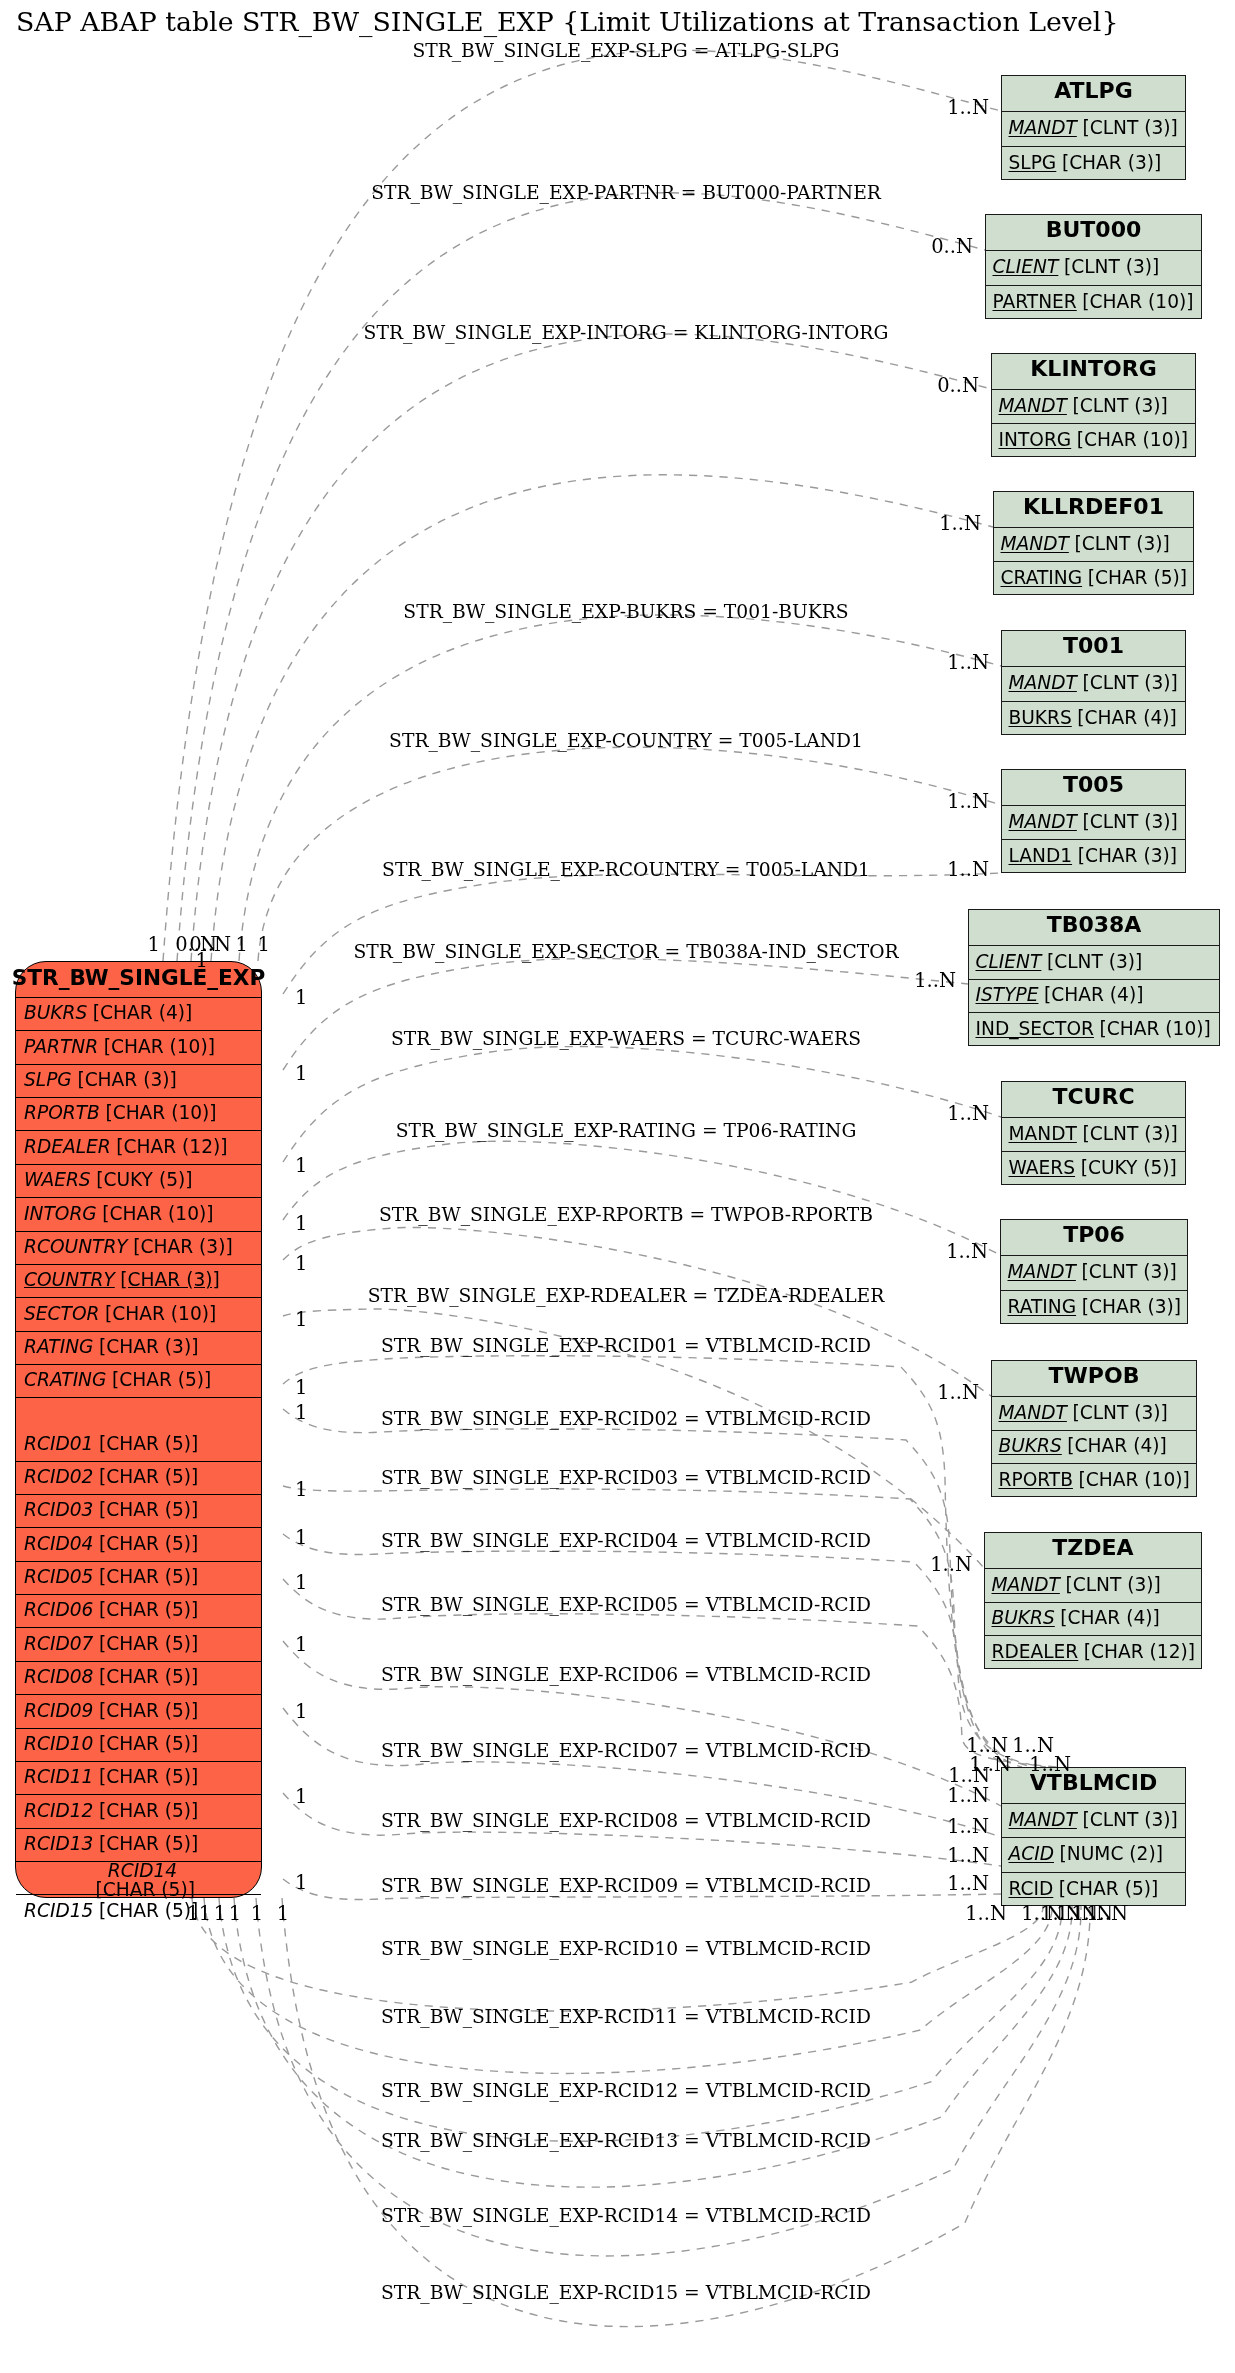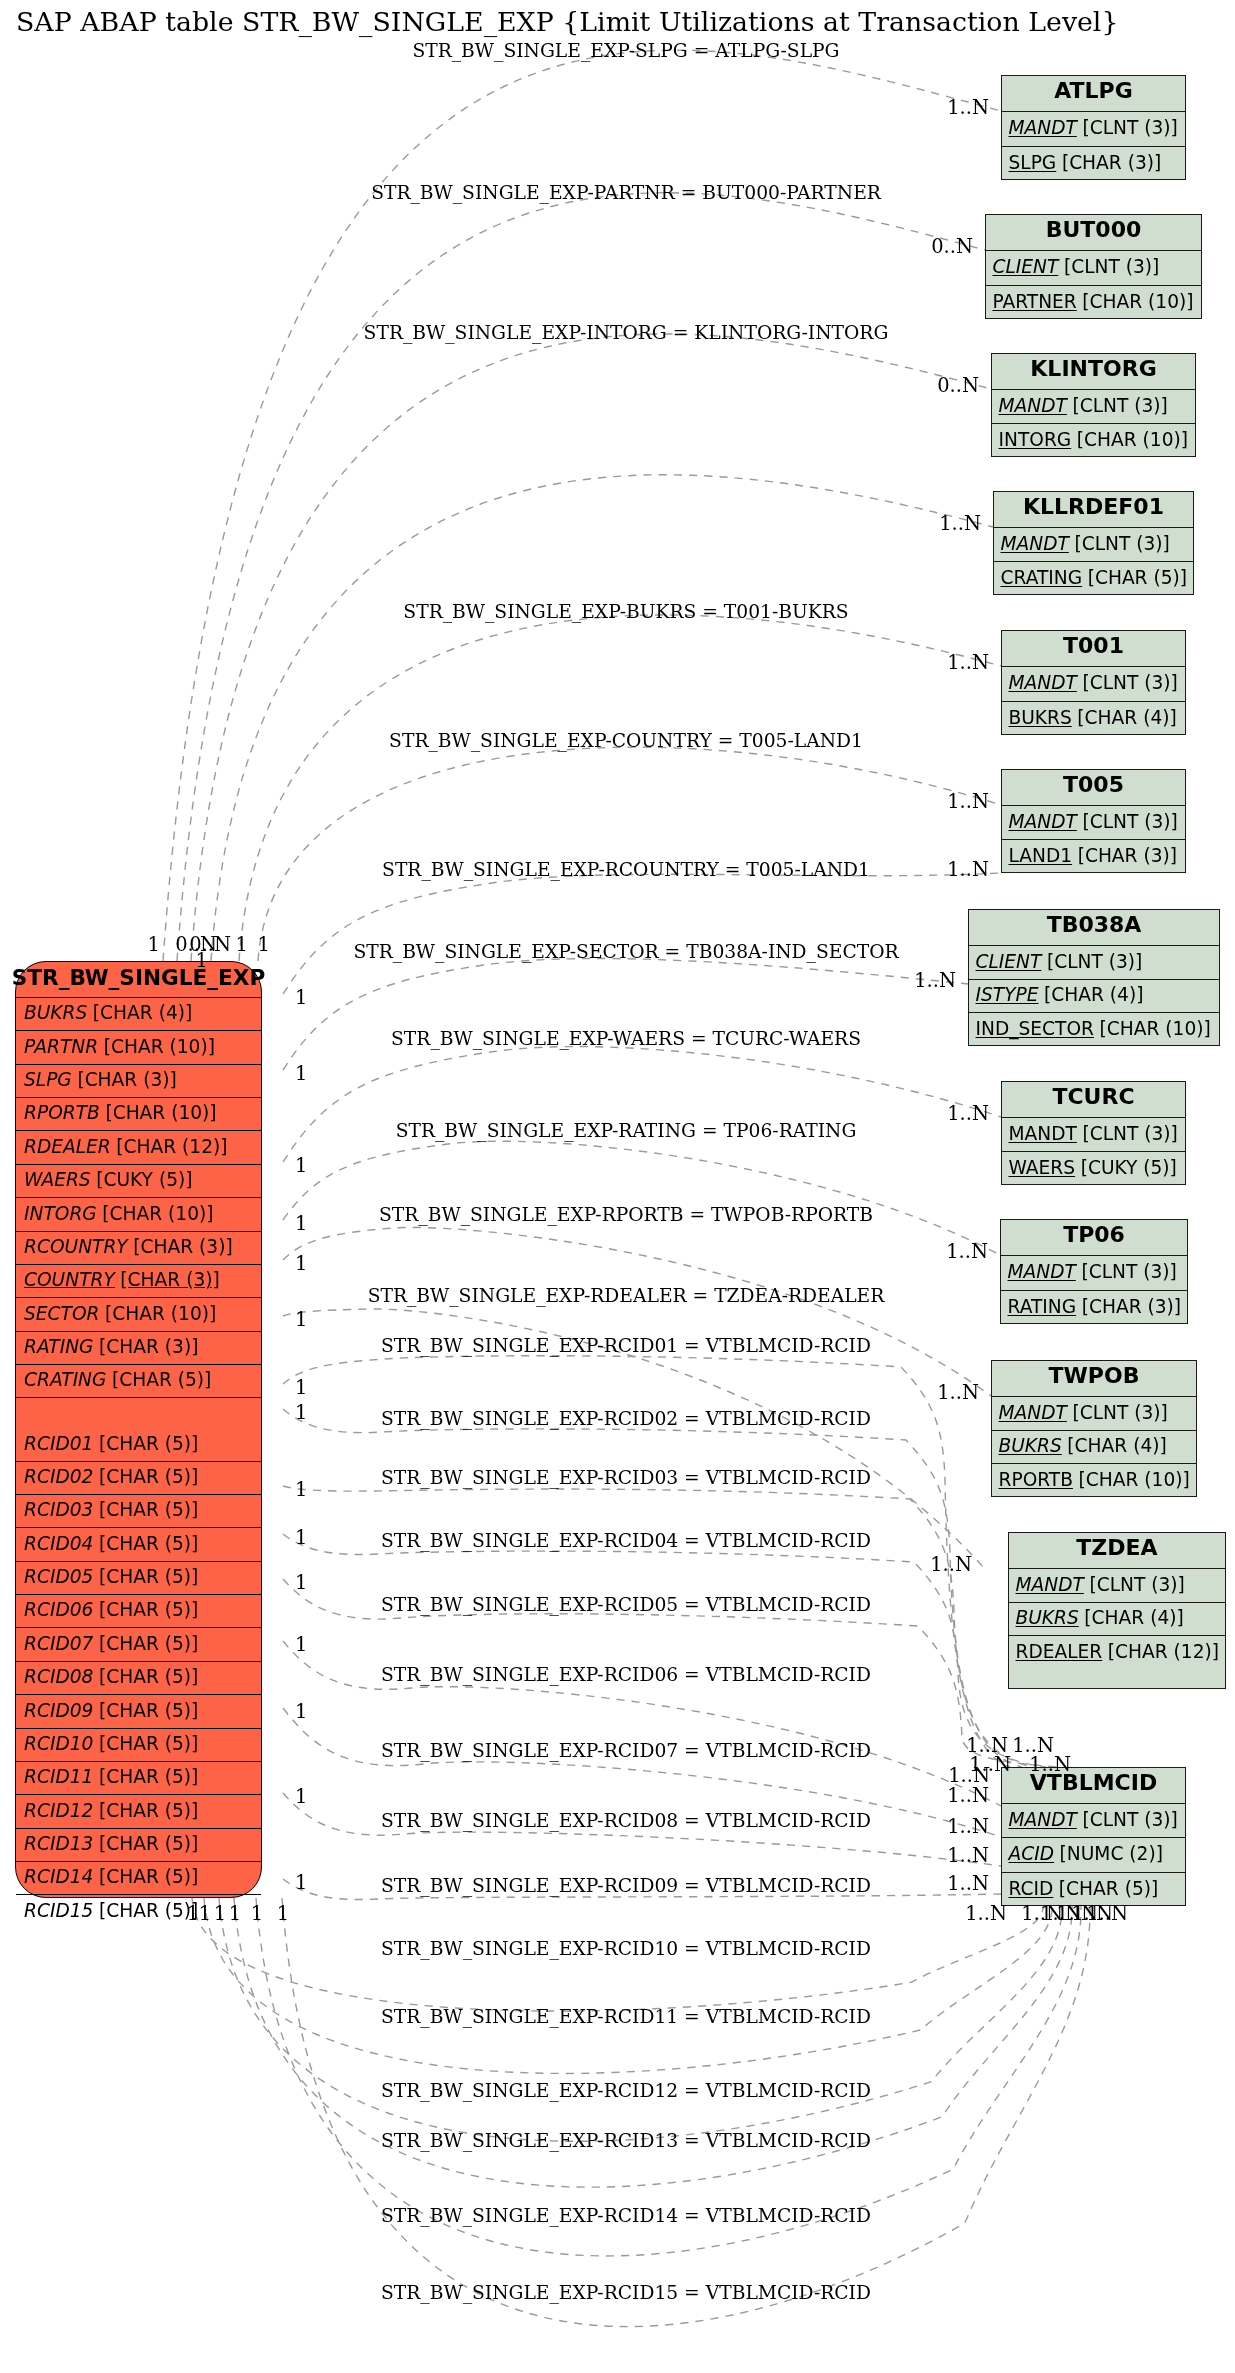--- a/index.html
+++ b/index.html
@@ -161,21 +161,21 @@
         <span class="ty">[CHAR (5)]</span>
       </div>
 <div class="row" style="height:33.37px;">
         <span class="fn">RCID12</span>
         <span class="ty">[CHAR (5)]</span>
       </div>
 <div class="row" style="height:33.37px;">
         <span class="fn">RCID13</span>
         <span class="ty">[CHAR (5)]</span>
       </div>
-<div class="row" style="height:33.37px;">
+<div class="row" style="height:33.37px;flex-direction:column;">
         <span class="fn">RCID14</span>
         <span class="ty">[CHAR (5)]</span>
       </div>
 <div class="row" style="height:33.37px;">
         <span class="fn">RCID15</span>
         <span class="ty">[CHAR (5)]</span>
       </div>
 </div>
 <div class="ent" style="left:1001px;top:75px;width:185px;height:105px;">
 <div class="hdr" style="height:36.0px;">ATLPG</div>
@@ -288,21 +288,21 @@
       </div>
 <div class="row" style="height:33.67px;">
         <span class="pk">BUKRS</span>
         <span class="ty">[CHAR (4)]</span>
       </div>
 <div class="row" style="height:33.67px;">
         <span class="fk">RPORTB</span>
         <span class="ty">[CHAR (10)]</span>
       </div>
 </div>
-<div class="ent" style="left:984px;top:1532px;width:218px;height:157px;margin-left:24px;">
+<div class="ent" style="left:984px;top:1532px;width:218px;height:137px;">
 <div class="hdr" style="height:36.0px;">TZDEA</div>
 <div class="row" style="height:33.67px;">
         <span class="pk">MANDT</span>
         <span class="ty">[CLNT (3)]</span>
       </div>
 <div class="row" style="height:33.67px;">
         <span class="pk">BUKRS</span>
         <span class="ty">[CHAR (4)]</span>
       </div>
 <div class="row" style="height:33.67px;">

